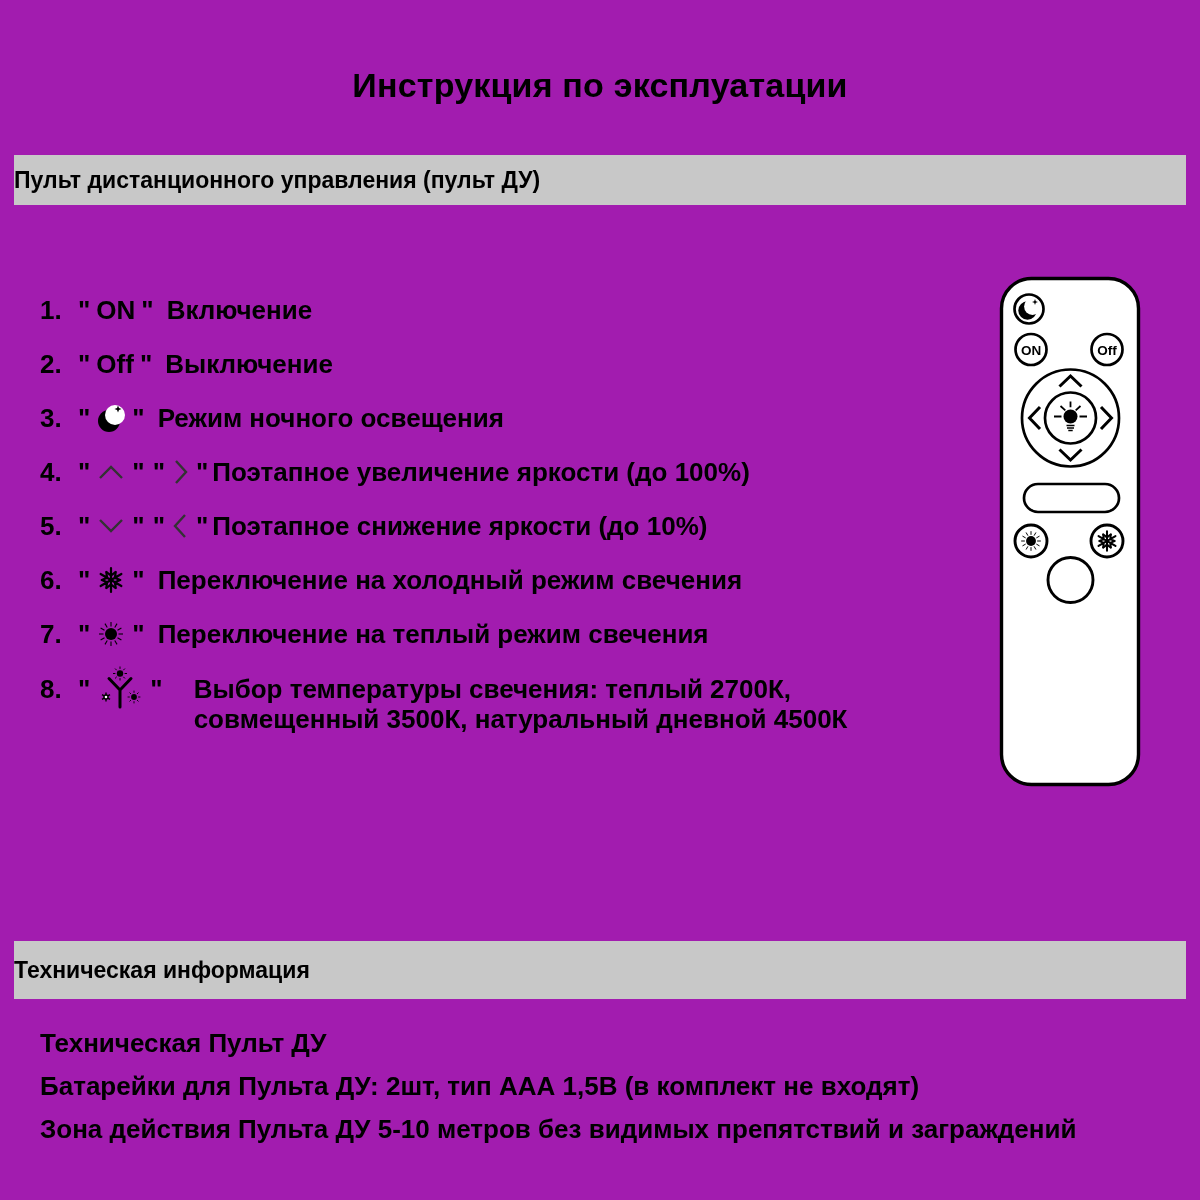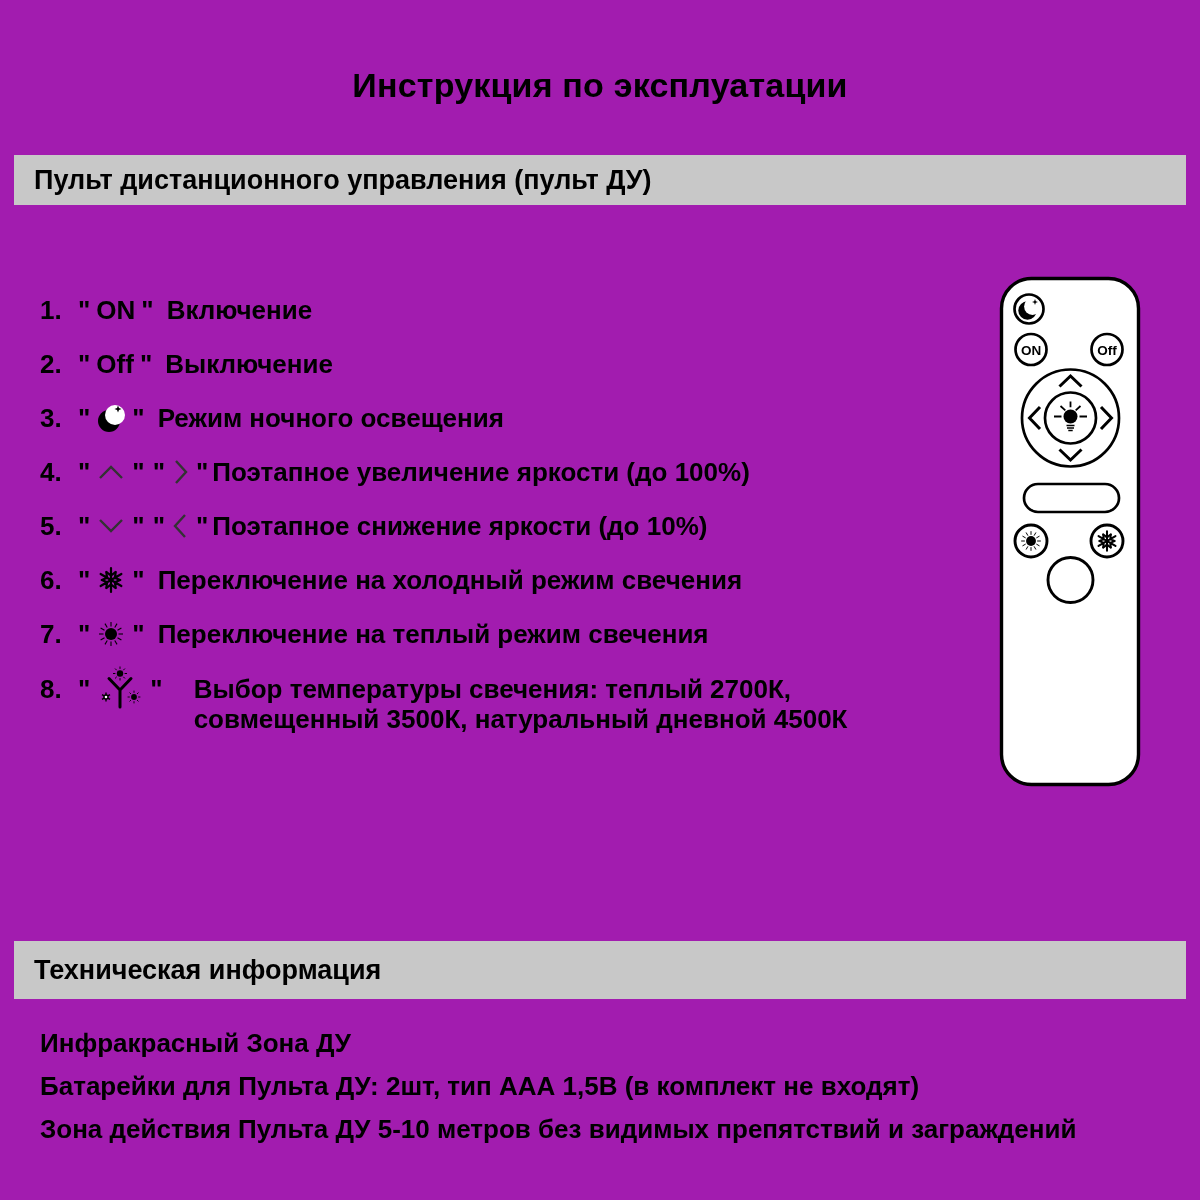--- a/index.html
+++ b/index.html
@@ -9,21 +9,21 @@
     position:relative;overflow:hidden;
   }
   .page{position:absolute;inset:0;background:#a21caf;}
   .title{
     position:absolute;top:66px;left:0;width:100%;
     text-align:center;font-size:34px;letter-spacing:0.2px;
   }
   .bar{
     position:absolute;left:14px;right:14px;height:50px;
     background:#c8c8c8;display:flex;align-items:center;
-    padding-left:20px;box-sizing:border-box;font-size:27px;
+    box-sizing:border-box;font-size:23px;
   }
   .bar-remote{top:155px;}
   .bar-tech{top:941px;height:58px;}
   .list{position:absolute;left:40px;top:296px;}
   .item{
     display:flex;align-items:center;height:28px;margin-bottom:26px;
     font-size:26px;white-space:nowrap;line-height:28px;
   }
   .item.two-line{height:auto;align-items:flex-start;}
   .num{width:34px;flex:0 0 auto;}
@@ -287,18 +287,18 @@
 
       <circle cx="71.5" cy="304" r="22.5" fill="none" stroke="#000" stroke-width="2.9"></circle>
     </svg>
   </div>
 
   <div class="bar bar-tech">
     <span>Техническая информация</span>
   </div>
 
   <div class="tech">
-    <div class="tech-line">Инфракрасный Зона ДУ</div>
+    <div class="tech-line">Техническая Пульт ДУ</div>
     <div class="tech-line">Батарейки для Пульта ДУ: 2шт, тип ААА 1,5В (в комплект не входят)</div>
     <div class="tech-line">Зона действия Пульта ДУ 5-10 метров без видимых препятствий и заграждений</div>
   </div>
 
 </div>
 
 </body></html>

